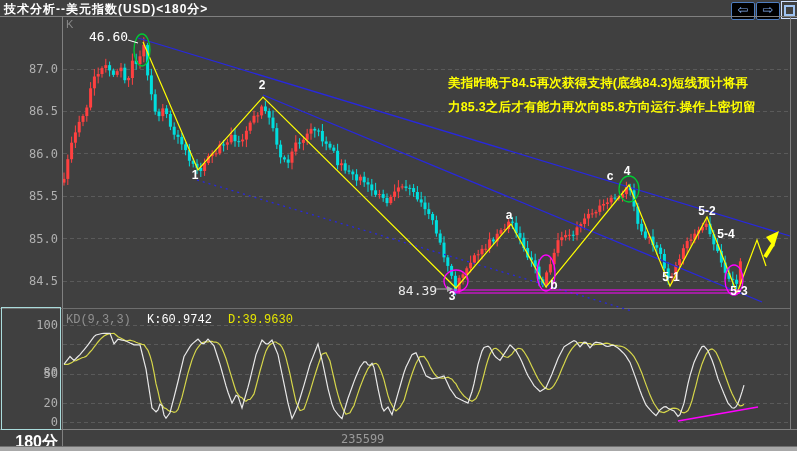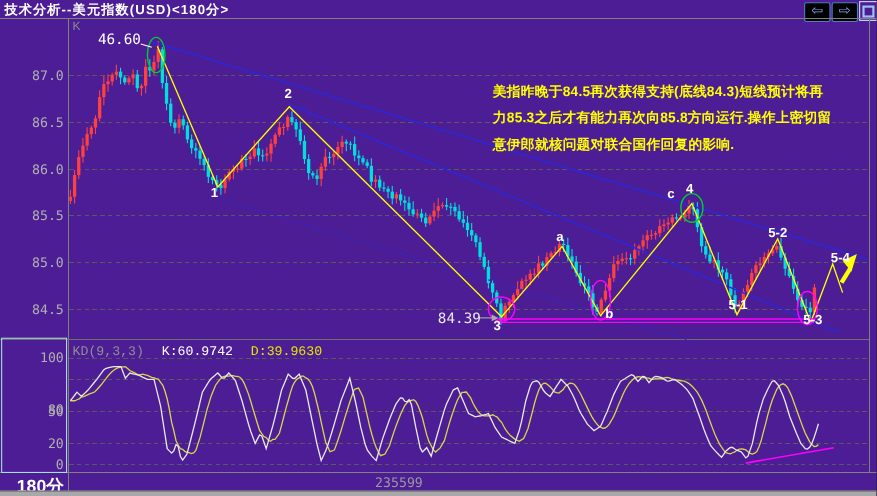--- a/index.html
+++ b/index.html
@@ -1,16 +1,16 @@
 <!DOCTYPE html>
 <html><head>
 <meta charset="utf-8">
 <style>
   html,body{margin:0;padding:0;background:#222;}
-  #screen{position:relative;width:797px;height:451px;background:#4c1d95;overflow:hidden;
+  #screen{position:relative;width:797px;height:451px;background:#404040;overflow:hidden;
           font-family:"Liberation Sans",sans-serif;}
   .abs{position:absolute;}
   #title{left:4px;top:1px;font-size:12px;font-weight:700;color:#fff;letter-spacing:1px;white-space:nowrap;}
   .navbtn{position:absolute;top:2px;width:22px;height:16px;background:#000;border:1px solid #4f7ec0;
           border-radius:2px;color:#7fa8e8;font-size:13px;line-height:14px;text-align:center;cursor:default;}
   #btn-max{position:absolute;top:1px;left:781px;width:15px;height:16px;border:1px solid #cfe0ff;
            display:flex;align-items:center;justify-content:center;}
   #btn-max .sq{width:7px;height:7px;border:2px solid #9ec2f0;}
   .pricelabel{position:absolute;left:18px;width:40px;text-align:right;font-family:"DejaVu Sans Mono",monospace;
               font-size:12px;color:#b0b0b0;}
@@ -478,35 +478,34 @@
   <div class="pricelabel" style="top:189px;">85.5</div>
   <div class="pricelabel" style="top:232px;text-align:right;">85.0</div>
   <div class="pricelabel" style="top:274px;">84.5</div>
 
   <div class="abs" id="peak-label">46.60</div>
   <div class="abs" id="low-label">84.39</div>
 
   <div class="abs" id="annotation">
     <div>美指昨晚于84.5再次获得支持(底线84.3)短线预计将再</div>
     <div>力85.3之后才有能力再次向85.8方向运行.操作上密切留</div>
-    <div>意伊郎就核问题对联合国作回复的影响.</div>
   </div>
 
   <div id="wave-labels">
       <div class="waveLabel" style="left: 195px; top: 175px;">1</div>
       <div class="waveLabel" style="left: 262px; top: 85px;">2</div>
       <div class="waveLabel" style="left: 452px; top: 296px;">3</div>
       <div class="waveLabel" style="left: 509px; top: 215px;">a</div>
       <div class="waveLabel" style="left: 554px; top: 285px;">b</div>
       <div class="waveLabel" style="left: 610px; top: 176px;">c</div>
       <div class="waveLabel" style="left: 627px; top: 171px;">4</div>
       <div class="waveLabel" style="left: 671px; top: 277px;">5-1</div>
       <div class="waveLabel" style="left: 707px; top: 211px;">5-2</div>
       <div class="waveLabel" style="left: 739px; top: 291px;">5-3</div>
-      <div class="waveLabel" style="left: 764px; top: 234px;">5-4</div>
+      <div class="waveLabel" style="left: 726px; top: 234px;">5-4</div>
     </div>
 
   <div class="abs" id="kd-selectbox"></div>
   <div class="abs" id="kd-header">
     <span class="ind">KD(9,3,3)</span>
     <span class="kval">K:60.9742</span>
     <span class="dval">D:39.9630</span>
   </div>
   <div class="kdlabel" style="top:318px;">100</div>
   <div class="kdlabel" style="top:338px;margin-top:27px;">80</div>

